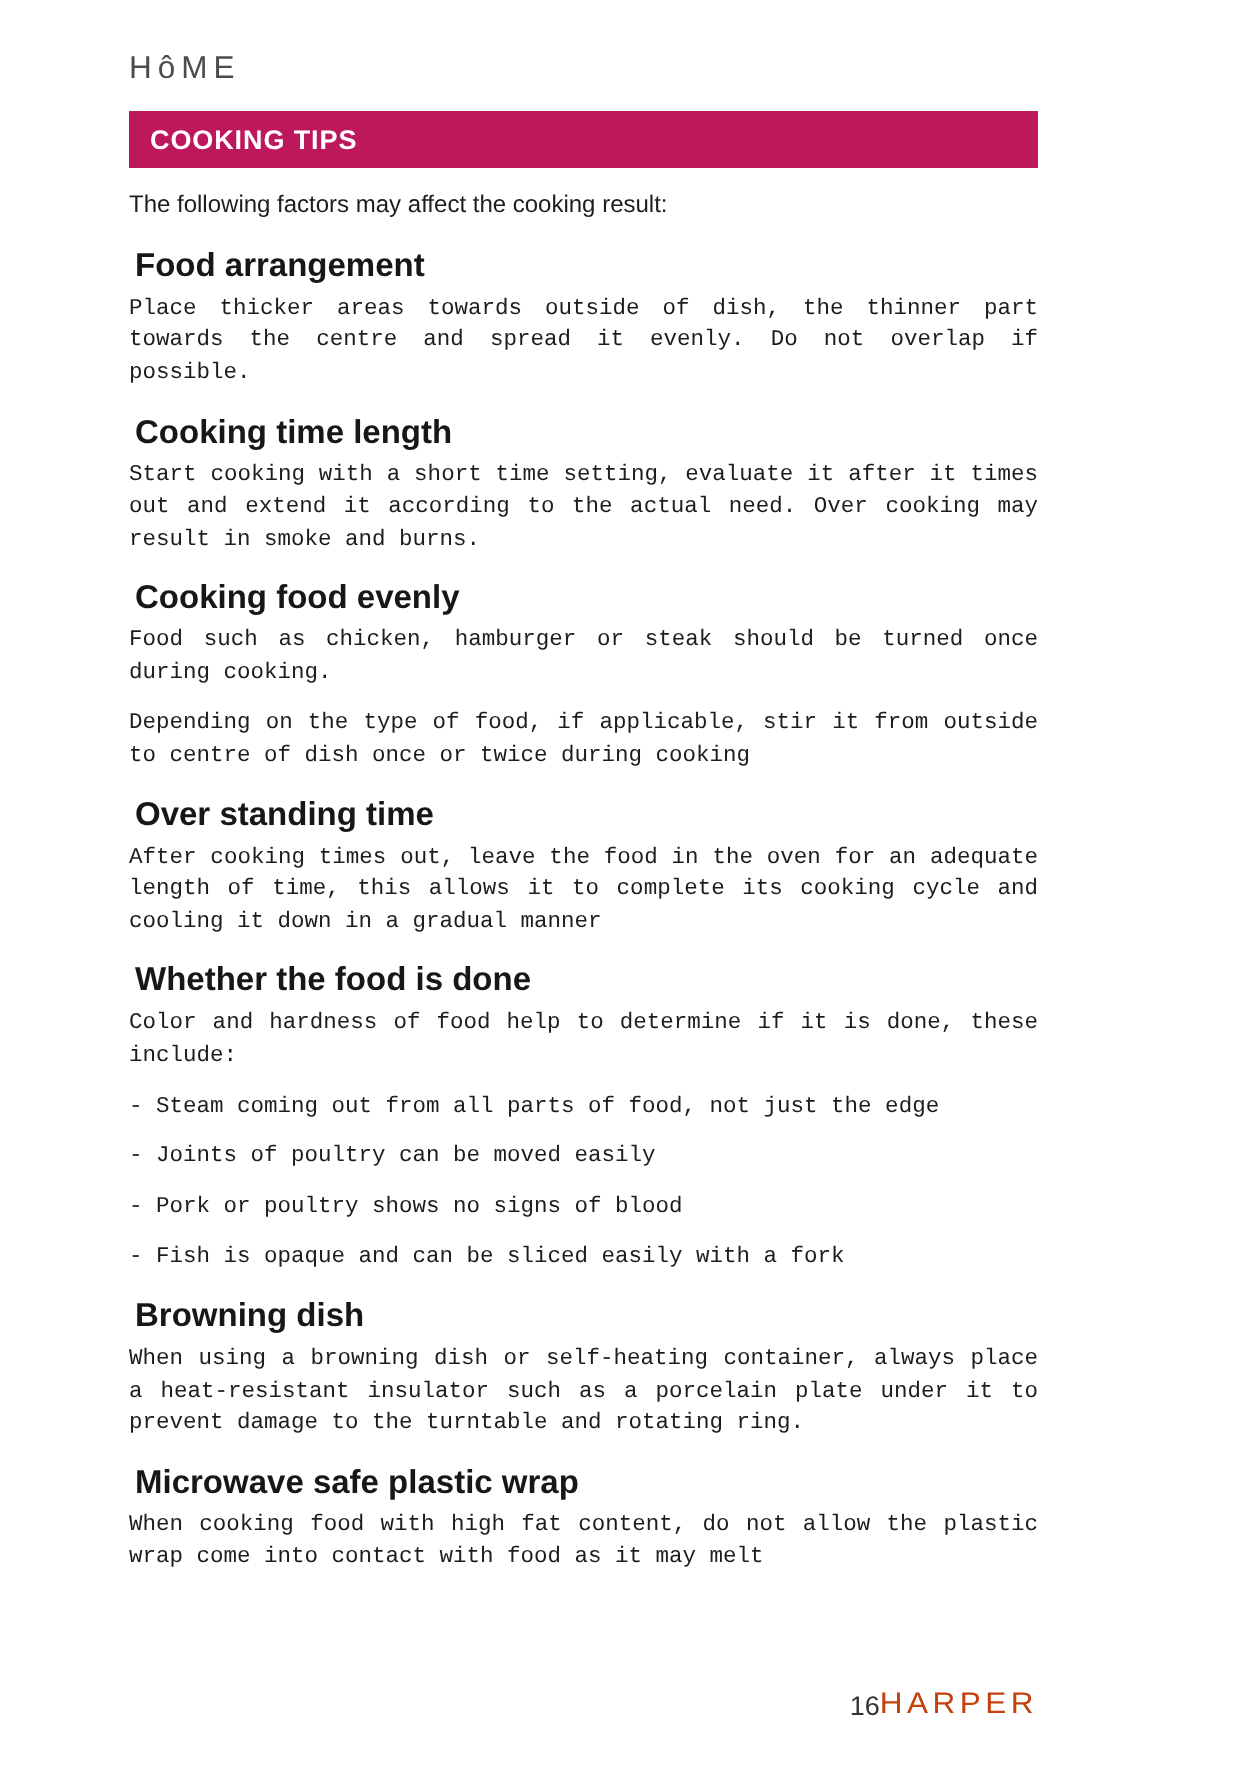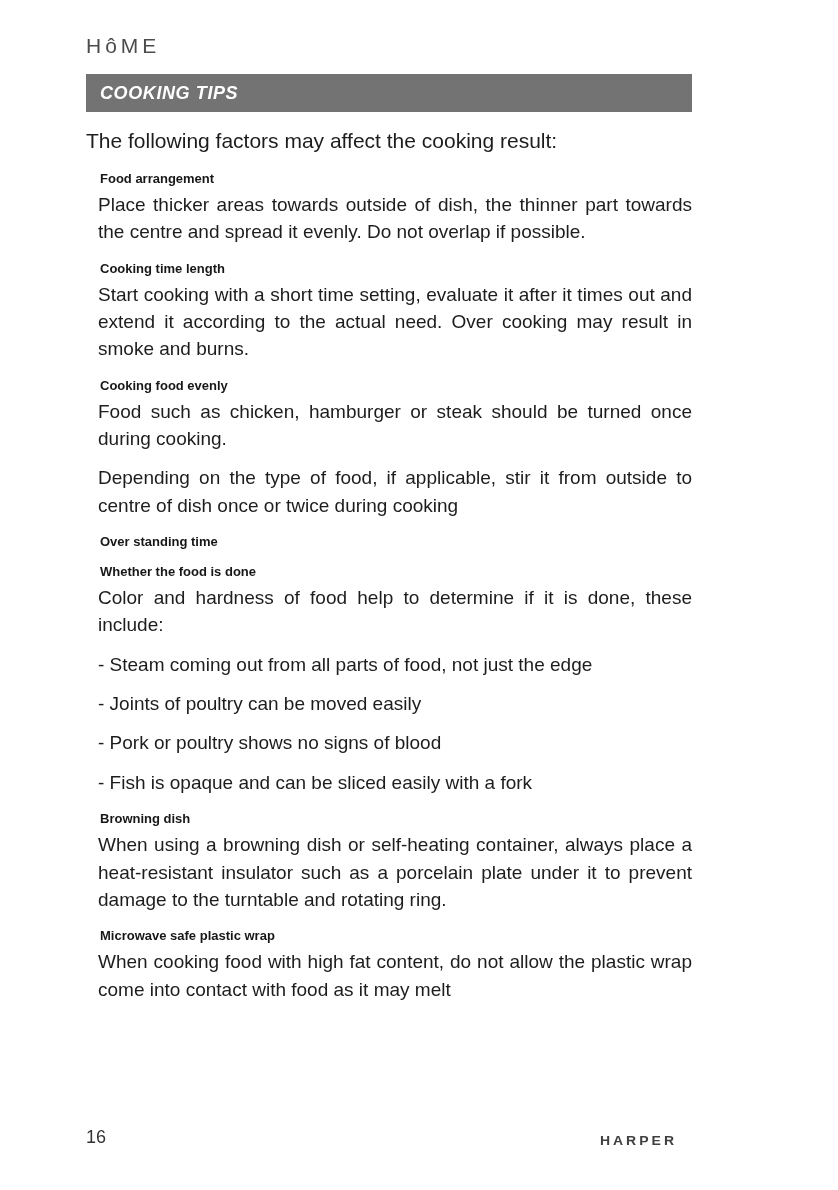--- a/index.html
+++ b/index.html
@@ -25,67 +25,67 @@
     padding: 34px 54px 0 86px;
   }
   .brand-logo {
     font-size: 21px;
     font-weight: 400;
     color: #4c4c4e;
     letter-spacing: 4px;
     margin-bottom: 16px;
   }
   .title-bar {
-    background: #737373;
+    background: #be185d;
     color: #ffffff;
     font-size: 18px;
     font-weight: 700;
     letter-spacing: 0.6px;
     padding: 9px 14px 8px 14px;
     margin-bottom: 14px;
-    font-style: italic;
   }
   .intro {
-    font-size: 21px;
+    font-size: 16px;
     line-height: 1.42;
     margin: 8px 0 6px 0;
   }
   .section h3 {
-    font-size: 13px;
+    font-size: 22px;
     font-weight: 700;
     color: #171717;
-    margin: 15px 0 5px 14px;
+    margin: 15px 0 5px 4px;
   }
   .section p {
-    font-size: 19px;
+    font-size: 15px;
     line-height: 1.44;
     text-align: justify;
-    margin: 0 0 12px 12px;
+    margin: 0 0 12px 0;
+    font-family: Liberation Mono, monospace;
   }
   .section p:last-child {
     margin-bottom: 0;
   }
   .footer {
     position: absolute;
     left: 86px;
-    right: 69px;
+    right: 54px;
     bottom: 42px;
     display: flex;
-    justify-content: space-between;
+    justify-content: flex-end;
     align-items: flex-end;
   }
   .page-number {
     font-size: 18px;
     color: #333333;
   }
   .footer-logo {
-    font-size: 14px;
-    font-weight: 700;
+    font-size: 21px;
+    font-weight: 400;
     letter-spacing: 3px;
-    color: #404040;
+    color: #c2410c;
     transform: scaleY(0.95);
   }
 </style>
 </head>
 <body>
 
 <div class="page">
   <div class="content">
 
     <div class="brand-logo">HôME</div>
@@ -105,20 +105,21 @@
     </div>
 
     <div class="section">
       <h3>Cooking food evenly</h3>
       <p>Food such as chicken, hamburger or steak should be turned once during cooking.</p>
       <p>Depending on the type of food, if applicable, stir it from outside to centre of dish once or twice during cooking</p>
     </div>
 
     <div class="section">
       <h3>Over standing time</h3>
+      <p>After cooking times out, leave the food in the oven for an adequate length of time, this allows it to complete its cooking cycle and cooling it down in a gradual manner</p>
     </div>
 
     <div class="section">
       <h3>Whether the food is done</h3>
       <p>Color and hardness of food help to determine if it is done, these include:</p>
       <p>- Steam coming out from all parts of food, not just the edge</p>
       <p>- Joints of poultry can be moved easily</p>
       <p>- Pork or poultry shows no signs of blood</p>
       <p>- Fish is opaque and can be sliced easily with a fork</p>
     </div>

